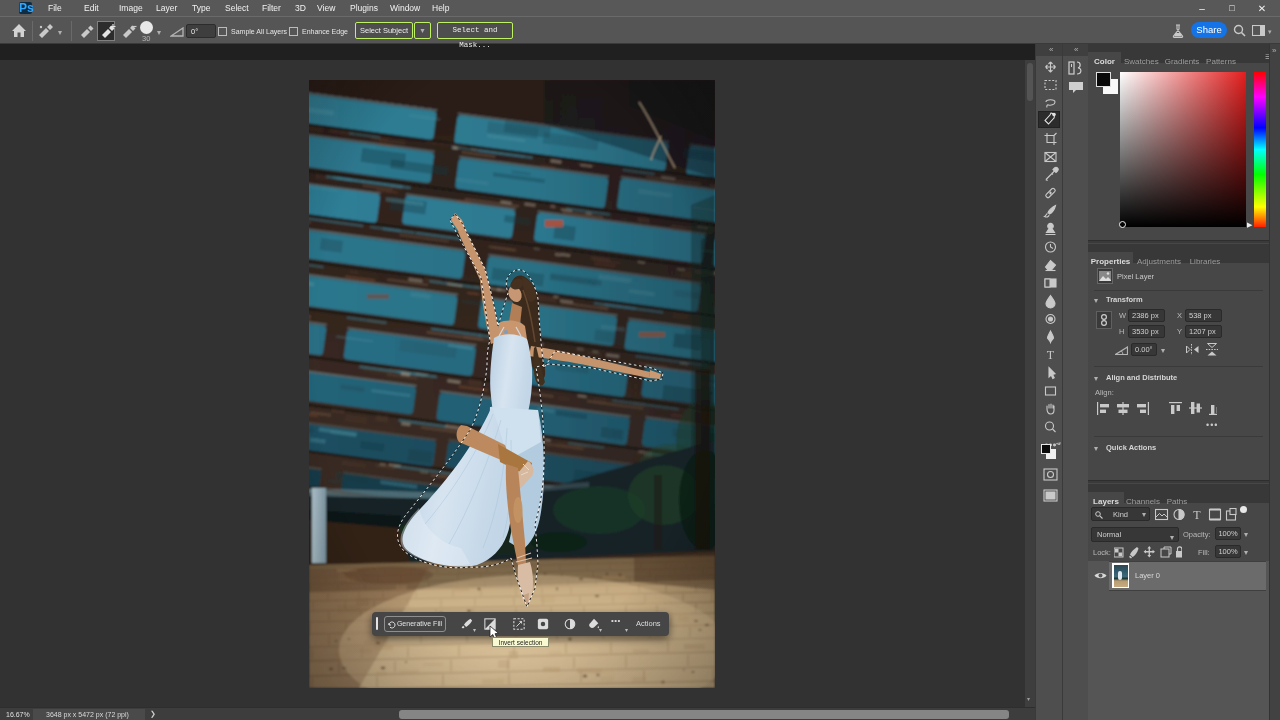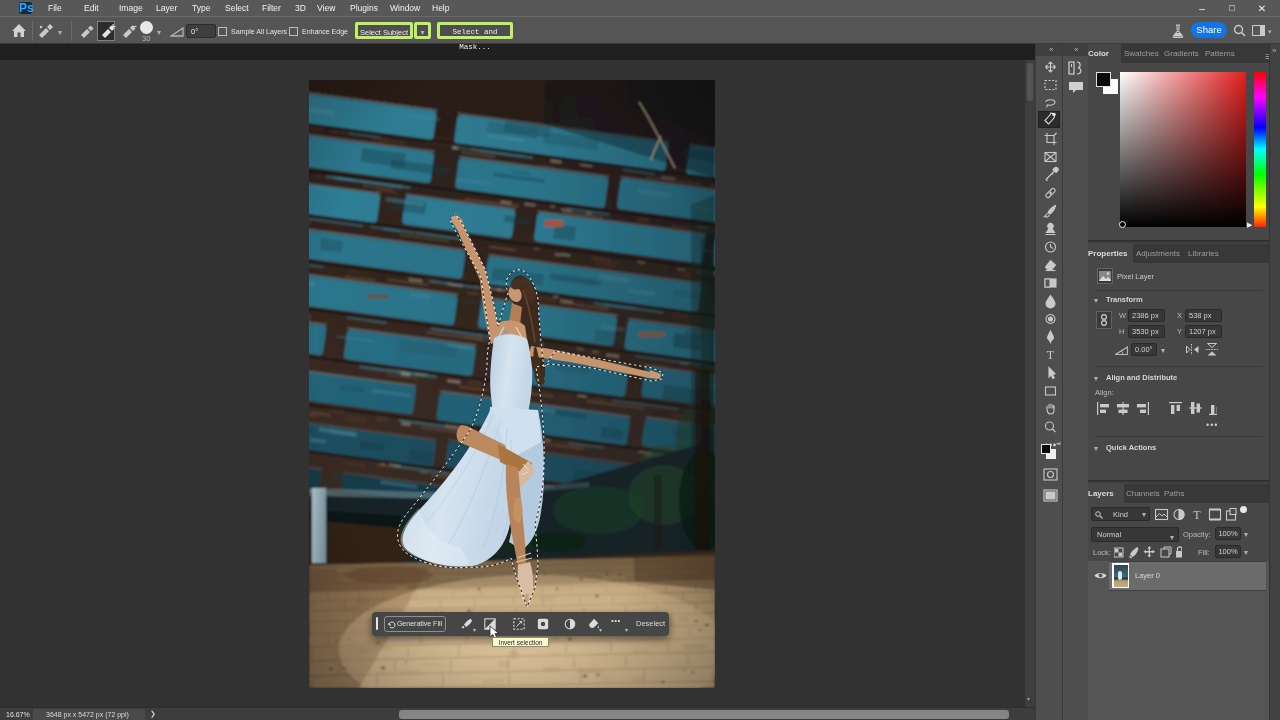--- a/index.html
+++ b/index.html
@@ -14,21 +14,21 @@
   #pslogo { left:19px; top:2px; width:13px; height:12px; background:#0d2c46; color:#31a8ff;
     font-size:12px; font-weight:bold; text-align:center; line-height:12px; border-radius:2px; }
   .winbtn { top:3px; color:#f0f0f0; font-size:10px; width:12px; text-align:center; }
   
   #optionsbar { left:0; top:16px; width:1280px; height:28px; background:#555555;
     border-top:1px solid #6a6a6a; border-bottom:1px solid #3a3a3a; color:#e8e8e8; font-size:8.5px; }
   .vsep { position:absolute; top:4px; width:1px; height:20px; background:#444444;
     border-right:1px solid #6a6a6a; }
   .cb { position:absolute; top:25px; width:9px; height:9px; border:1px solid #bcbcbc;
     background:transparent; }
-  .obtn { position:absolute; height:17px; background:#4e4e4e; border:3px solid #bef264;
+  .obtn { position:absolute; height:17px; background:#4e4e4e; border:1px solid #bef264;
     border-radius:2px; color:#ededed; font-size:7.5px; text-align:center; line-height:15px; }
   .obtxt { position:absolute; font-size:7px; color:#e6e6e6; }
   
   #tabstrip { left:0; top:44px; width:1035px; height:16px; background:#383838; }
   #doctab { left:5px; top:0px; width:243px; height:16px; background:#565656; color:#e0e0e0;
     font-size:7.5px; line-height:16px; padding-left:4px; }
   
   #canvas { left:0; top:60px; width:1025px; height:647px; background:#323232; overflow:hidden; }
   
   #vscroll { left:1025px; top:60px; width:10px; height:647px; background:#3e3e3e; }
@@ -40,22 +40,22 @@
   
   #toolcol { left:1035px; top:44px; width:27px; height:676px; background:#4e4e4e;
     border-left:1px solid #3a3a3a; }
   #dock2 { left:1062px; top:44px; width:26px; height:676px; background:#4e4e4e;
     border-left:1px solid #3a3a3a; }
   #panels { left:1088px; top:44px; width:181px; height:676px; background:#474747; }
   #redge { left:1269px; top:44px; width:11px; height:676px; background:#424242;
     border-left:1px solid #333333; }
   
   .ptabs { position:absolute; left:0; width:181px; height:19px; background:#383838; }
-  .ptab { position:absolute; top:0; height:19px; font-size:8px; line-height:19px;
-    color:#9e9e9e; text-align:left; }
+  .ptab { position:absolute; top:8px; height:19px; font-size:8px; line-height:19px;
+    color:#9e9e9e; text-align:center; }
   .ptab.active { background:#474747; color:#dcdcdc; font-weight:bold; }
   .psep { position:absolute; left:0; width:181px; height:3px; background:#3a3a3a;
     border-top:1px solid #2e2e2e; }
   .field { position:absolute; background:#373737; border:1px solid #2a2a2a; border-radius:2px;
     color:#cfcfcf; font-size:7.5px; }
   .lbl { position:absolute; color:#b9b9b9; font-size:7.5px; }
   .chev { color:#b0b0b0; font-size:8px; }
 </style>
 </head>
 <body>
@@ -849,21 +849,21 @@
           <circle cx="7" cy="7" r="5.6" fill="none" stroke="#dcdcdc" stroke-width="1.2"></circle>
           <path d="M7 1.4 a5.6 5.6 0 0 1 0 11.2 Z" fill="#dcdcdc"></path>
         </svg>
       <svg class="abs" style="left:216px; top:6px" width="12" height="12" viewBox="0 0 14 14">
           <path d="M7 1 L12 6 L7.5 10.5 C6 12 3.5 12 2.5 10.5 C1 9.5 1 7 2.5 6 Z" fill="#dcdcdc"></path>
           <path d="M12 9 c1 1.5 1 3 0 3 c-1 0 -1 -1.5 0 -3" fill="#dcdcdc"></path>
         </svg>
       <span class="abs" style="left:227px; top:14px; color:#bbb; font-size:6px">▾</span>
       <span class="abs" style="left:239px; top:4px; color:#dcdcdc; font-size:8px; letter-spacing:0.5px">•••</span>
       <span class="abs" style="left:253px; top:14px; color:#bbb; font-size:6px">▾</span>
-      <span class="abs" style="left:264px; top:7px; color:#dcdcdc; font-size:7.5px">Deselect</span>
+      <span class="abs" style="left:264px; top:7px; color:#dcdcdc; font-size:7.5px">Actions</span>
     </div>
 
     <svg class="abs" style="left:489px; top:565px" width="11" height="15" viewBox="0 0 11 15">
       <path d="M1 1 L1 12 L3.8 9.5 L5.6 13.8 L7.8 12.8 L6 8.7 L9.5 8.3 Z" fill="#fff" stroke="#222" stroke-width="0.8"></path>
     </svg>
 
     <div class="abs" style="left:492px; top:577px; width:57px; height:10px; background:#fafad2; border:1px solid #8a8a6a; color:#1a1a1a; font-size:6.5px; line-height:9px; text-align:center">Invert selection</div>
   </div>
 
   <div id="vscroll" class="abs">

